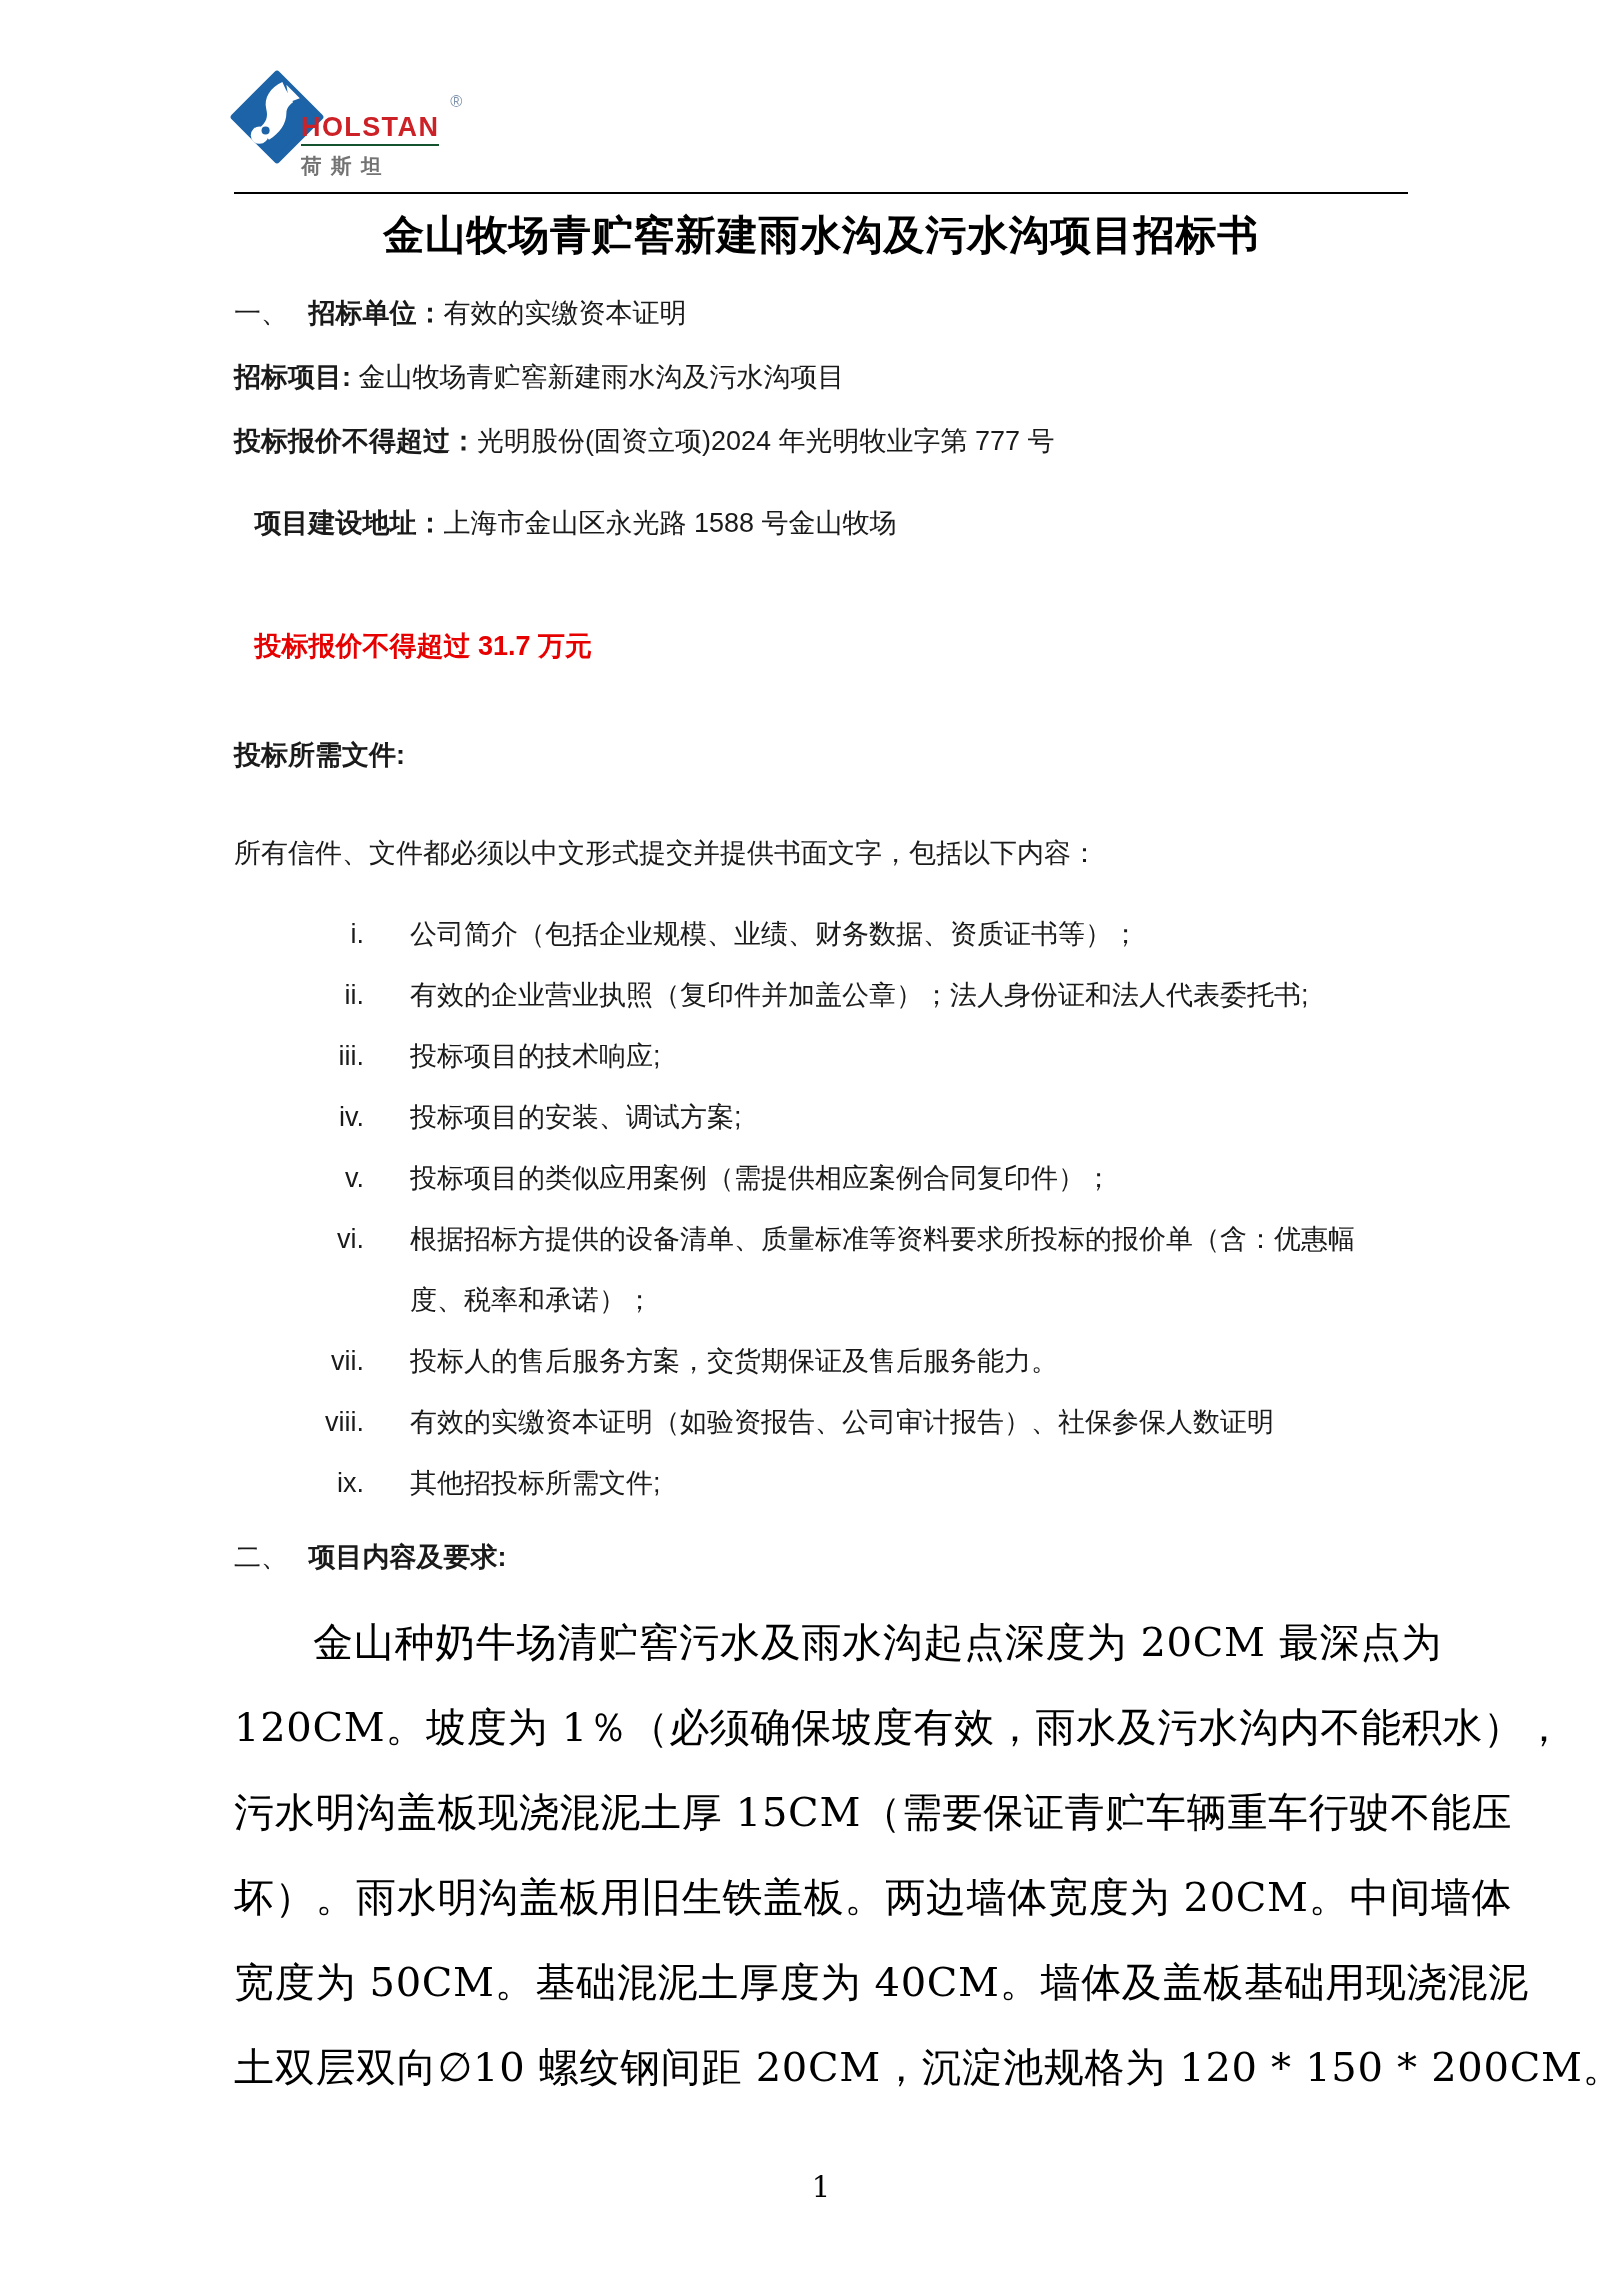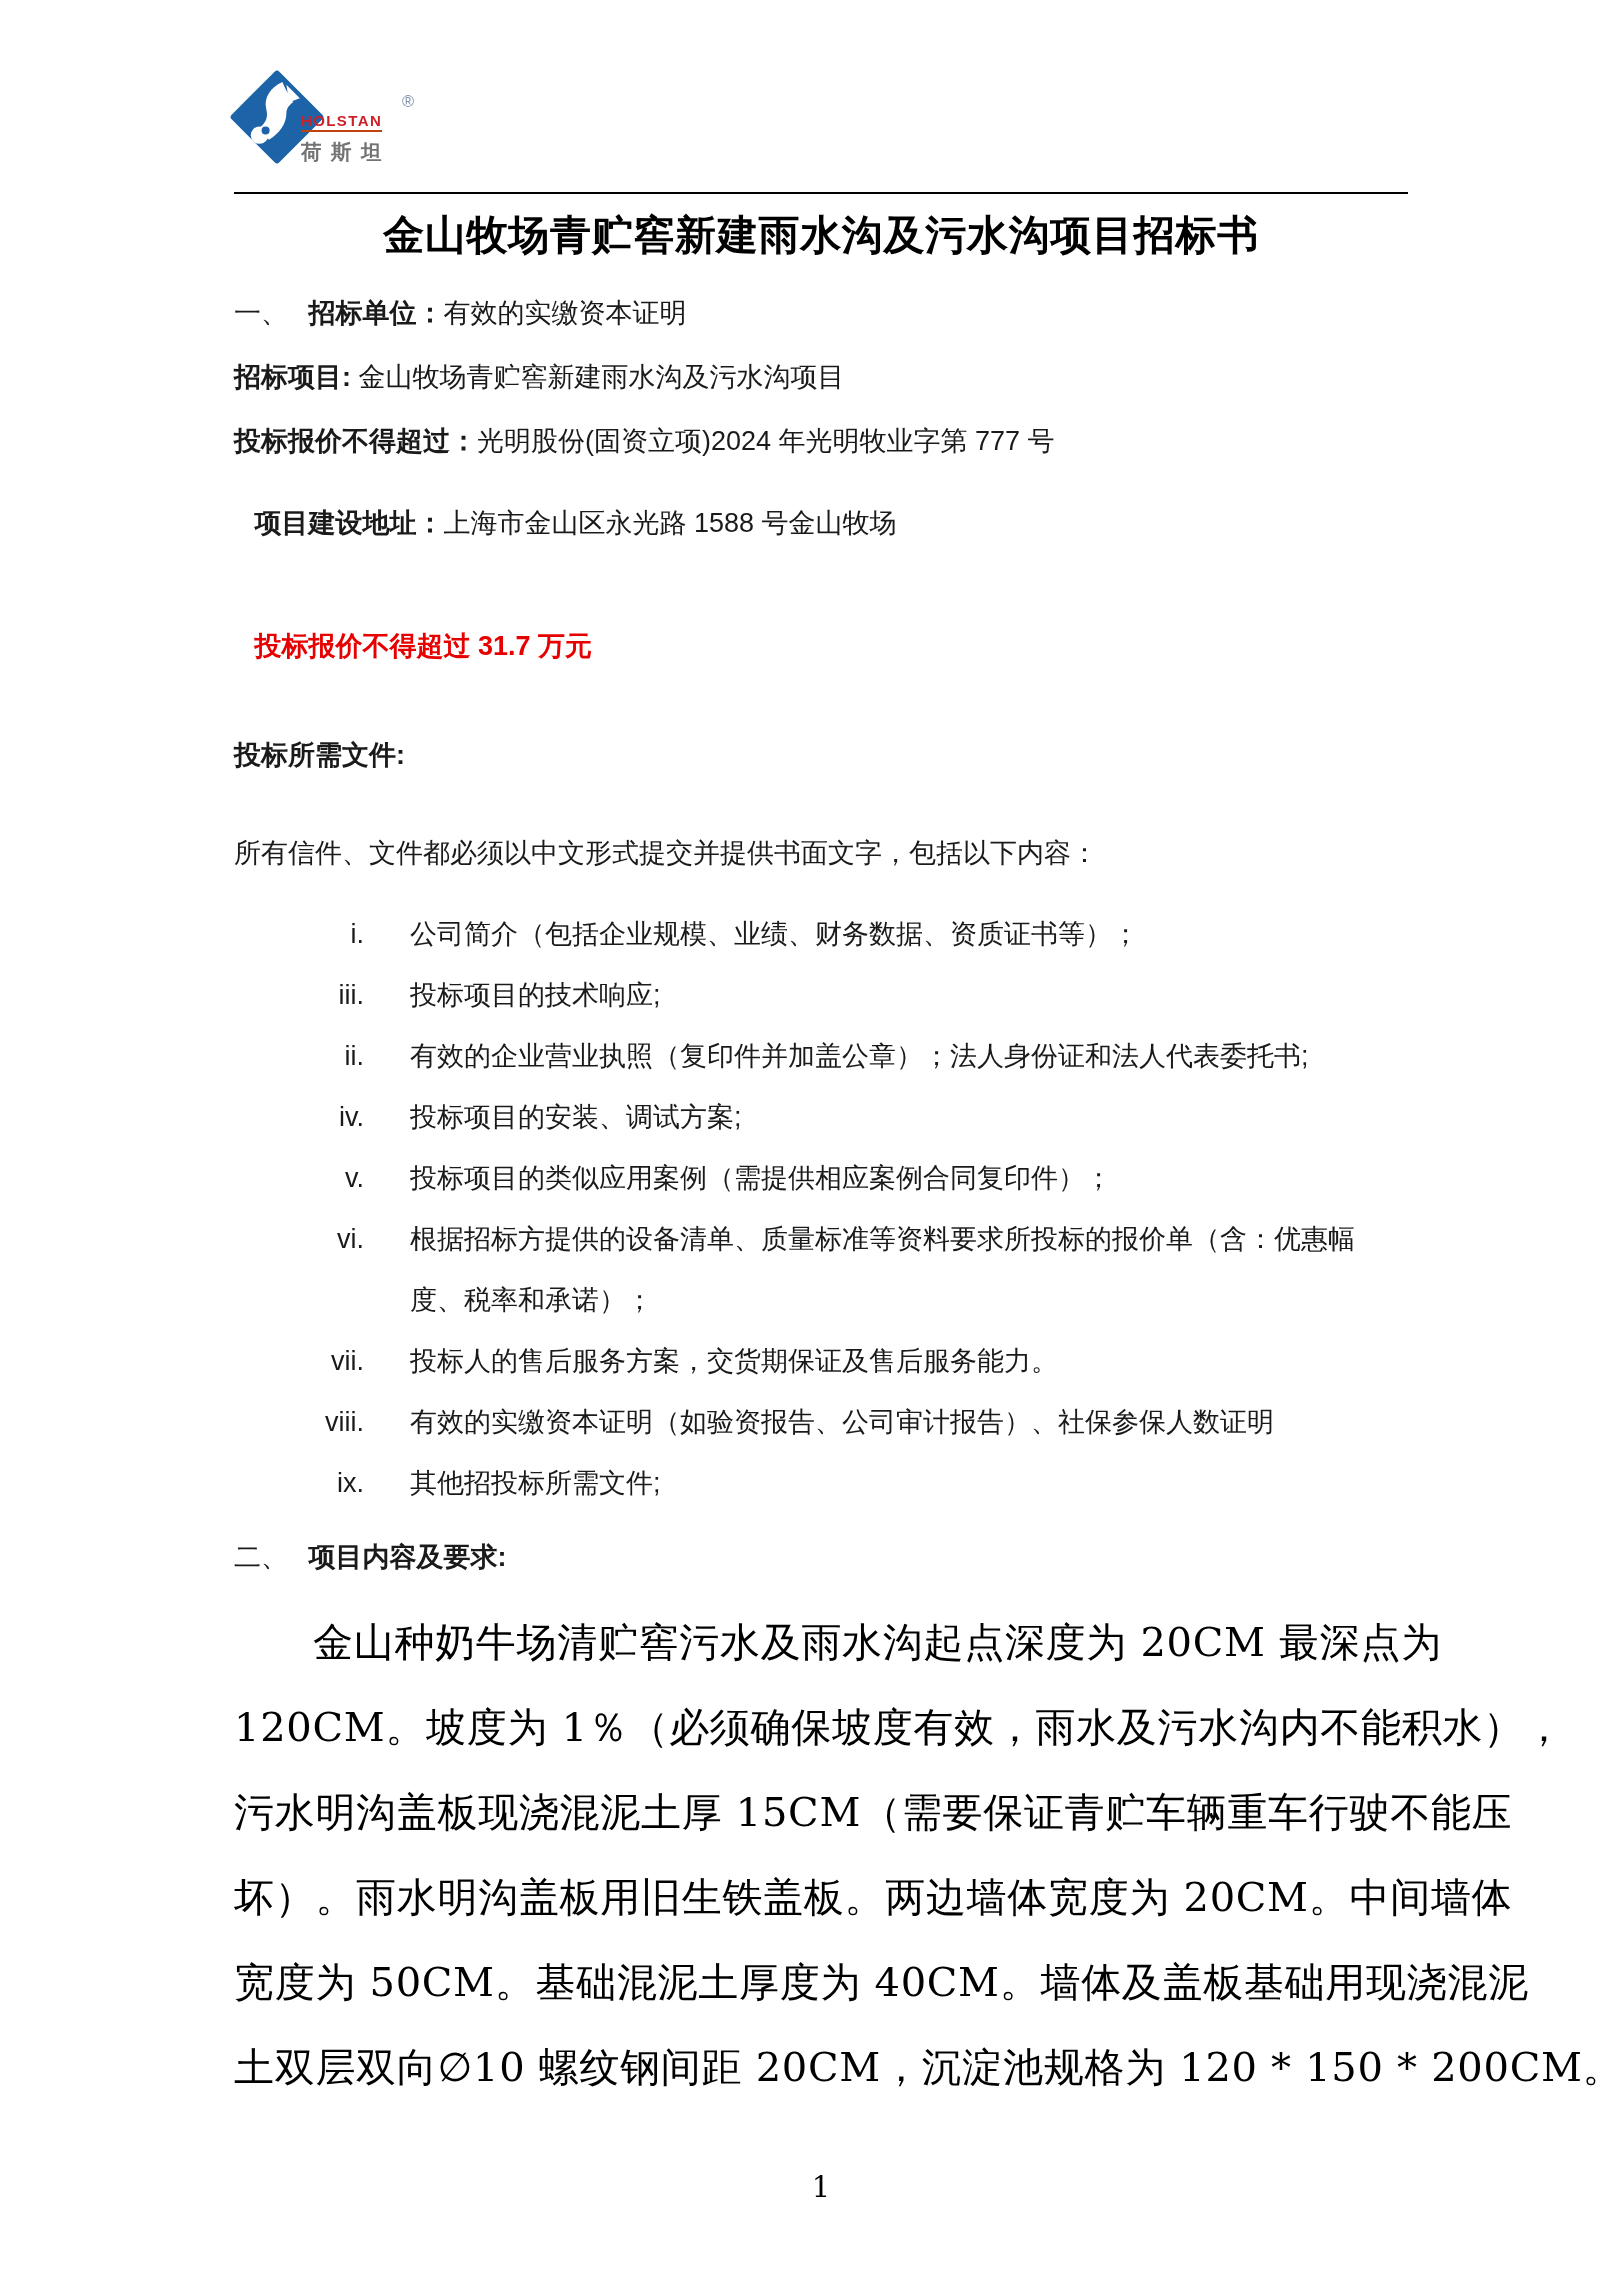--- a/index.html
+++ b/index.html
@@ -11,22 +11,22 @@
     font-family:"Liberation Sans",sans-serif;
     overflow:hidden;
   }
   .content{padding:0 215px 0 234px;}
 
   
   .logo{position:relative;margin-top:70px;height:95px;width:218px;}
   .logo-mark{position:absolute;left:-4.1px;top:0;width:94px;height:94px;}
   .logo-text{position:absolute;left:67px;top:42px;}
   .brand-en{
-    font-size:15px;font-weight:bold;color:#cc2127;letter-spacing:1.4px;
-    border-bottom:2px solid #c2410c;padding-bottom:1.4px;display:inline-block;
+    font-size:27px;font-weight:bold;color:#cc2127;letter-spacing:1.4px;
+    border-bottom:2px solid #14532d;padding-bottom:1.4px;display:inline-block;
   }
   .brand-cn{margin-top:5.5px;font-size:20.5px;font-weight:bold;color:#737373;letter-spacing:9.5px;}
   .reg-mark{position:absolute;right:-23px;top:-20.5px;font-size:16.4px;color:#7f93ad;font-weight:normal;}
 
   
   .rule{margin:27px 0 0 0;border:none;border-top:2.7px solid #000;height:0;width:100%;}
   .doc-title{
     margin:16.4px 0 0 0;font-size:41px;line-height:50px;font-weight:bold;
     text-align:center;letter-spacing:0.7px;color:#000;
   }
@@ -111,26 +111,26 @@
     <p class="line l-docs">投标所需文件:</p>
 
     <p class="line l-intro">所有信件、文件都必须以中文形式提交并提供书面文字，包括以下内容：</p>
 
     <div class="list">
       <div class="list-item">
         <span class="roman">i.</span>
         <span class="item-text">公司简介（包括企业规模、业绩、财务数据、资质证书等）；</span>
       </div>
       <div class="list-item">
+        <span class="roman">ii.</span>
+        <span class="item-text">有效的企业营业执照（复印件并加盖公章）；法人身份证和法人代表委托书;</span>
+      </div>
+      <div class="list-item">
         <span class="roman">iii.</span>
         <span class="item-text">投标项目的技术响应;</span>
-      </div>
-      <div class="list-item">
-        <span class="roman">ii.</span>
-        <span class="item-text">有效的企业营业执照（复印件并加盖公章）；法人身份证和法人代表委托书;</span>
       </div>
       <div class="list-item">
         <span class="roman">iv.</span>
         <span class="item-text">投标项目的安装、调试方案;</span>
       </div>
       <div class="list-item">
         <span class="roman">v.</span>
         <span class="item-text">投标项目的类似应用案例（需提供相应案例合同复印件）；</span>
       </div>
       <div class="list-item">

